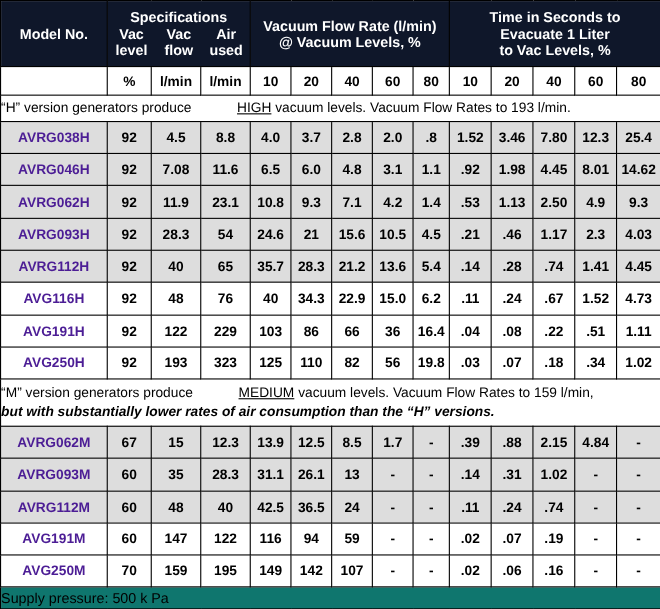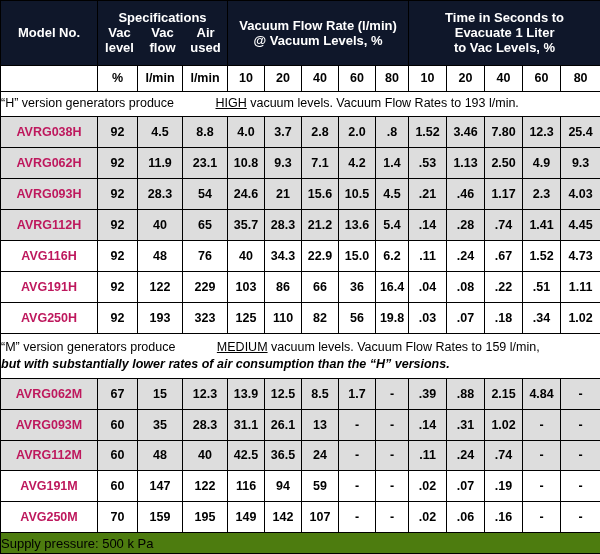--- a/index.html
+++ b/index.html
@@ -85,33 +85,33 @@
     text-align: center;
     vertical-align: middle;
     height: 24px;
     color: #000000;
   }
   .model-cell {
     font-size: 12.5px;
     font-weight: bold;
     text-align: center;
     vertical-align: middle;
-    color: #be185d;
+    color: #4c1d95;
   }
   tr.shaded .data-cell,
   tr.shaded .model-cell {
     background: #dddddd;
   }
   tr.plain .data-cell,
   tr.plain .model-cell {
     background: #ffffff;
   }
   
   .footer-cell {
-    background: #4d7c0f;
+    background: #0f766e;
     color: #000000;
     font-size: 13px;
     text-align: left;
     vertical-align: middle;
     padding: 4px 10px;
   }
 </style>
 </head>
 <body>
 
@@ -195,20 +195,36 @@
         <td class="data-cell">2.8</td>
         <td class="data-cell">2.0</td>
         <td class="data-cell">.8</td>
         <td class="data-cell">1.52</td>
         <td class="data-cell">3.46</td>
         <td class="data-cell">7.80</td>
         <td class="data-cell">12.3</td>
         <td class="data-cell">25.4</td>
       </tr>
       <tr class="shaded">
+        <td class="model-cell">AVRG046H</td>
+        <td class="data-cell">92</td>
+        <td class="data-cell">7.08</td>
+        <td class="data-cell">11.6</td>
+        <td class="data-cell">6.5</td>
+        <td class="data-cell">6.0</td>
+        <td class="data-cell">4.8</td>
+        <td class="data-cell">3.1</td>
+        <td class="data-cell">1.1</td>
+        <td class="data-cell">.92</td>
+        <td class="data-cell">1.98</td>
+        <td class="data-cell">4.45</td>
+        <td class="data-cell">8.01</td>
+        <td class="data-cell">14.62</td>
+      </tr>
+      <tr class="shaded">
         <td class="model-cell">AVRG062H</td>
         <td class="data-cell">92</td>
         <td class="data-cell">11.9</td>
         <td class="data-cell">23.1</td>
         <td class="data-cell">10.8</td>
         <td class="data-cell">9.3</td>
         <td class="data-cell">7.1</td>
         <td class="data-cell">4.2</td>
         <td class="data-cell">1.4</td>
         <td class="data-cell">.53</td>

